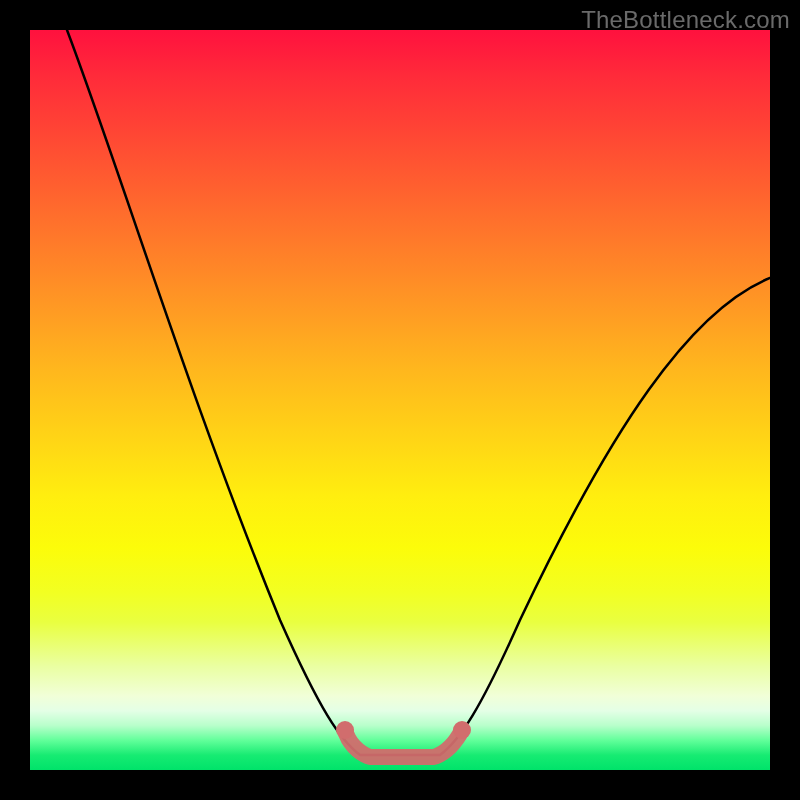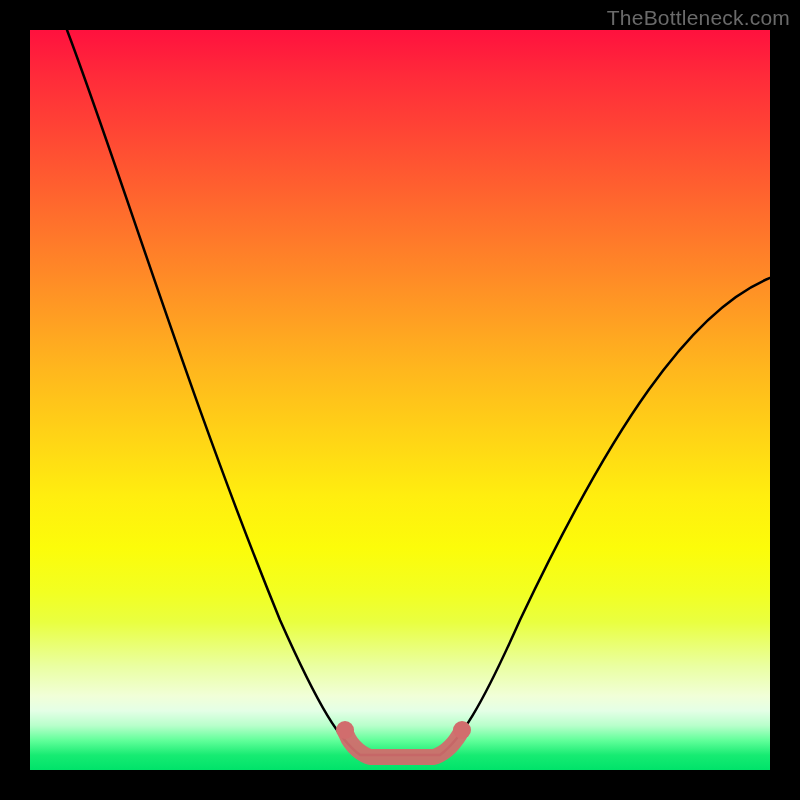--- a/index.html
+++ b/index.html
@@ -15,21 +15,21 @@
     position: relative;
     width: 800px;
     height: 800px;
     background: #000;
   }
   .watermark {
     position: absolute;
     top: 6px;
     right: 10px;
     color: #6a6a6a;
-    font-size: 21px;
+    font-size: 24px;
     font-weight: 400;
     letter-spacing: 0.2px;
     z-index: 50;
     user-select: none;
   }
   .plot-area {
     position: absolute;
     left: 30px;
     top: 30px;
     width: 740px;

